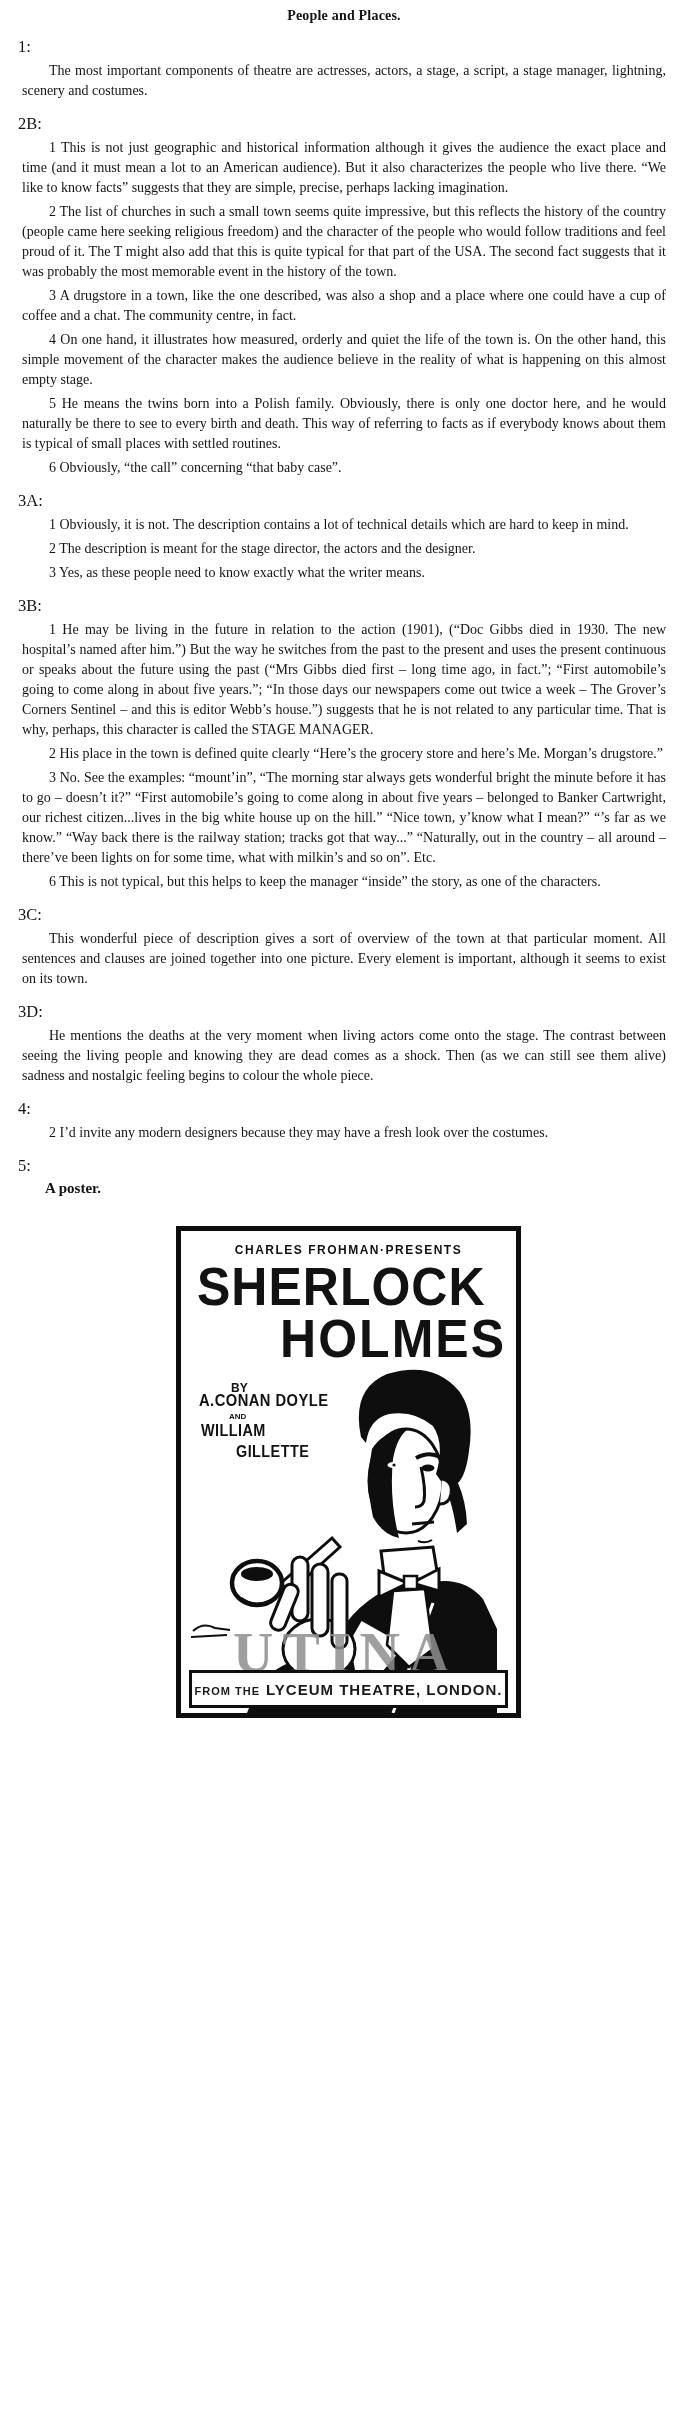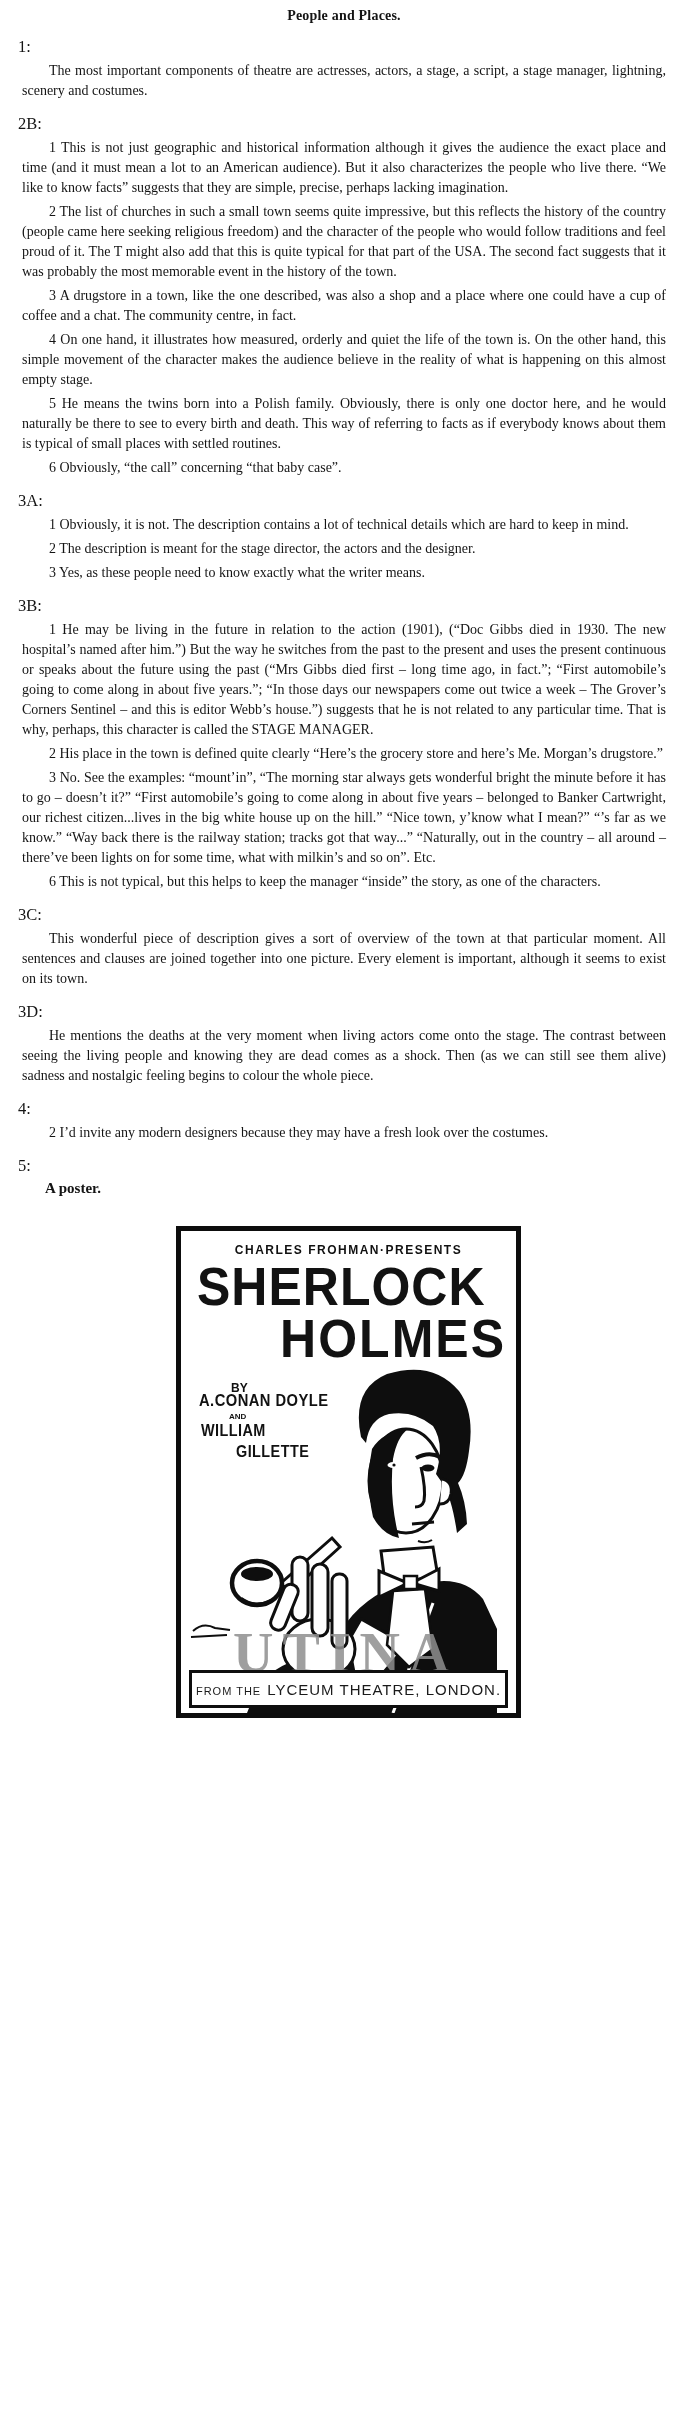--- a/index.html
+++ b/index.html
@@ -23,21 +23,21 @@
       font-weight:bold;font-size:50px;letter-spacing:2px;color:#121212;transform:scaleY(1.08);transform-origin:top right;}
   .p-by{position:absolute;top:150px;left:50px;z-index:4;font-family:"Liberation Sans",sans-serif;font-weight:bold;font-size:12px;color:#111;}
   .p-a1{position:absolute;top:161px;left:18px;z-index:4;font-family:"Liberation Sans",sans-serif;font-weight:bold;font-size:16px;letter-spacing:.5px;color:#111;transform:scaleX(.92);transform-origin:left;}
   .p-and{position:absolute;top:181px;left:48px;z-index:4;font-family:"Liberation Sans",sans-serif;font-weight:bold;font-size:8px;color:#111;}
   .p-a2{position:absolute;top:191px;left:20px;z-index:4;font-family:"Liberation Sans",sans-serif;font-weight:bold;font-size:16px;letter-spacing:.5px;color:#111;transform:scaleX(.9);transform-origin:left;}
   .p-a3{position:absolute;top:212px;left:55px;z-index:4;font-family:"Liberation Sans",sans-serif;font-weight:bold;font-size:16px;letter-spacing:.5px;color:#111;transform:scaleX(.9);transform-origin:left;}
   .p-art{position:absolute;left:0;top:0;width:320px;height:482px;z-index:1;}
   .p-watermark{position:absolute;left:52px;top:390px;z-index:2;font-family:"Liberation Serif",serif;
       font-weight:bold;font-size:56px;letter-spacing:9px;color:#8f8f8f;opacity:.85;}
   .p-banner{position:absolute;left:8px;right:8px;bottom:5px;z-index:3;border:3px solid #0e0e0e;background:#fff;
-      text-align:center;padding:8px 0 6px 0;color:#1a1a1a;font-family:"Liberation Sans",sans-serif;font-weight:normal;}
+      text-align:center;padding:8px 0 6px 0;color:#1a1a1a;font-family:"Liberation Sans",sans-serif;font-weight:bold;}
   .p-banner .small{font-size:11px;letter-spacing:1px;margin-right:6px;}
   .p-banner .big{font-size:15px;letter-spacing:1px;}
 </style>
 </head>
 <body>
 
 <div class="page">
 
   <div class="doc-title">People and Places.</div>
 

